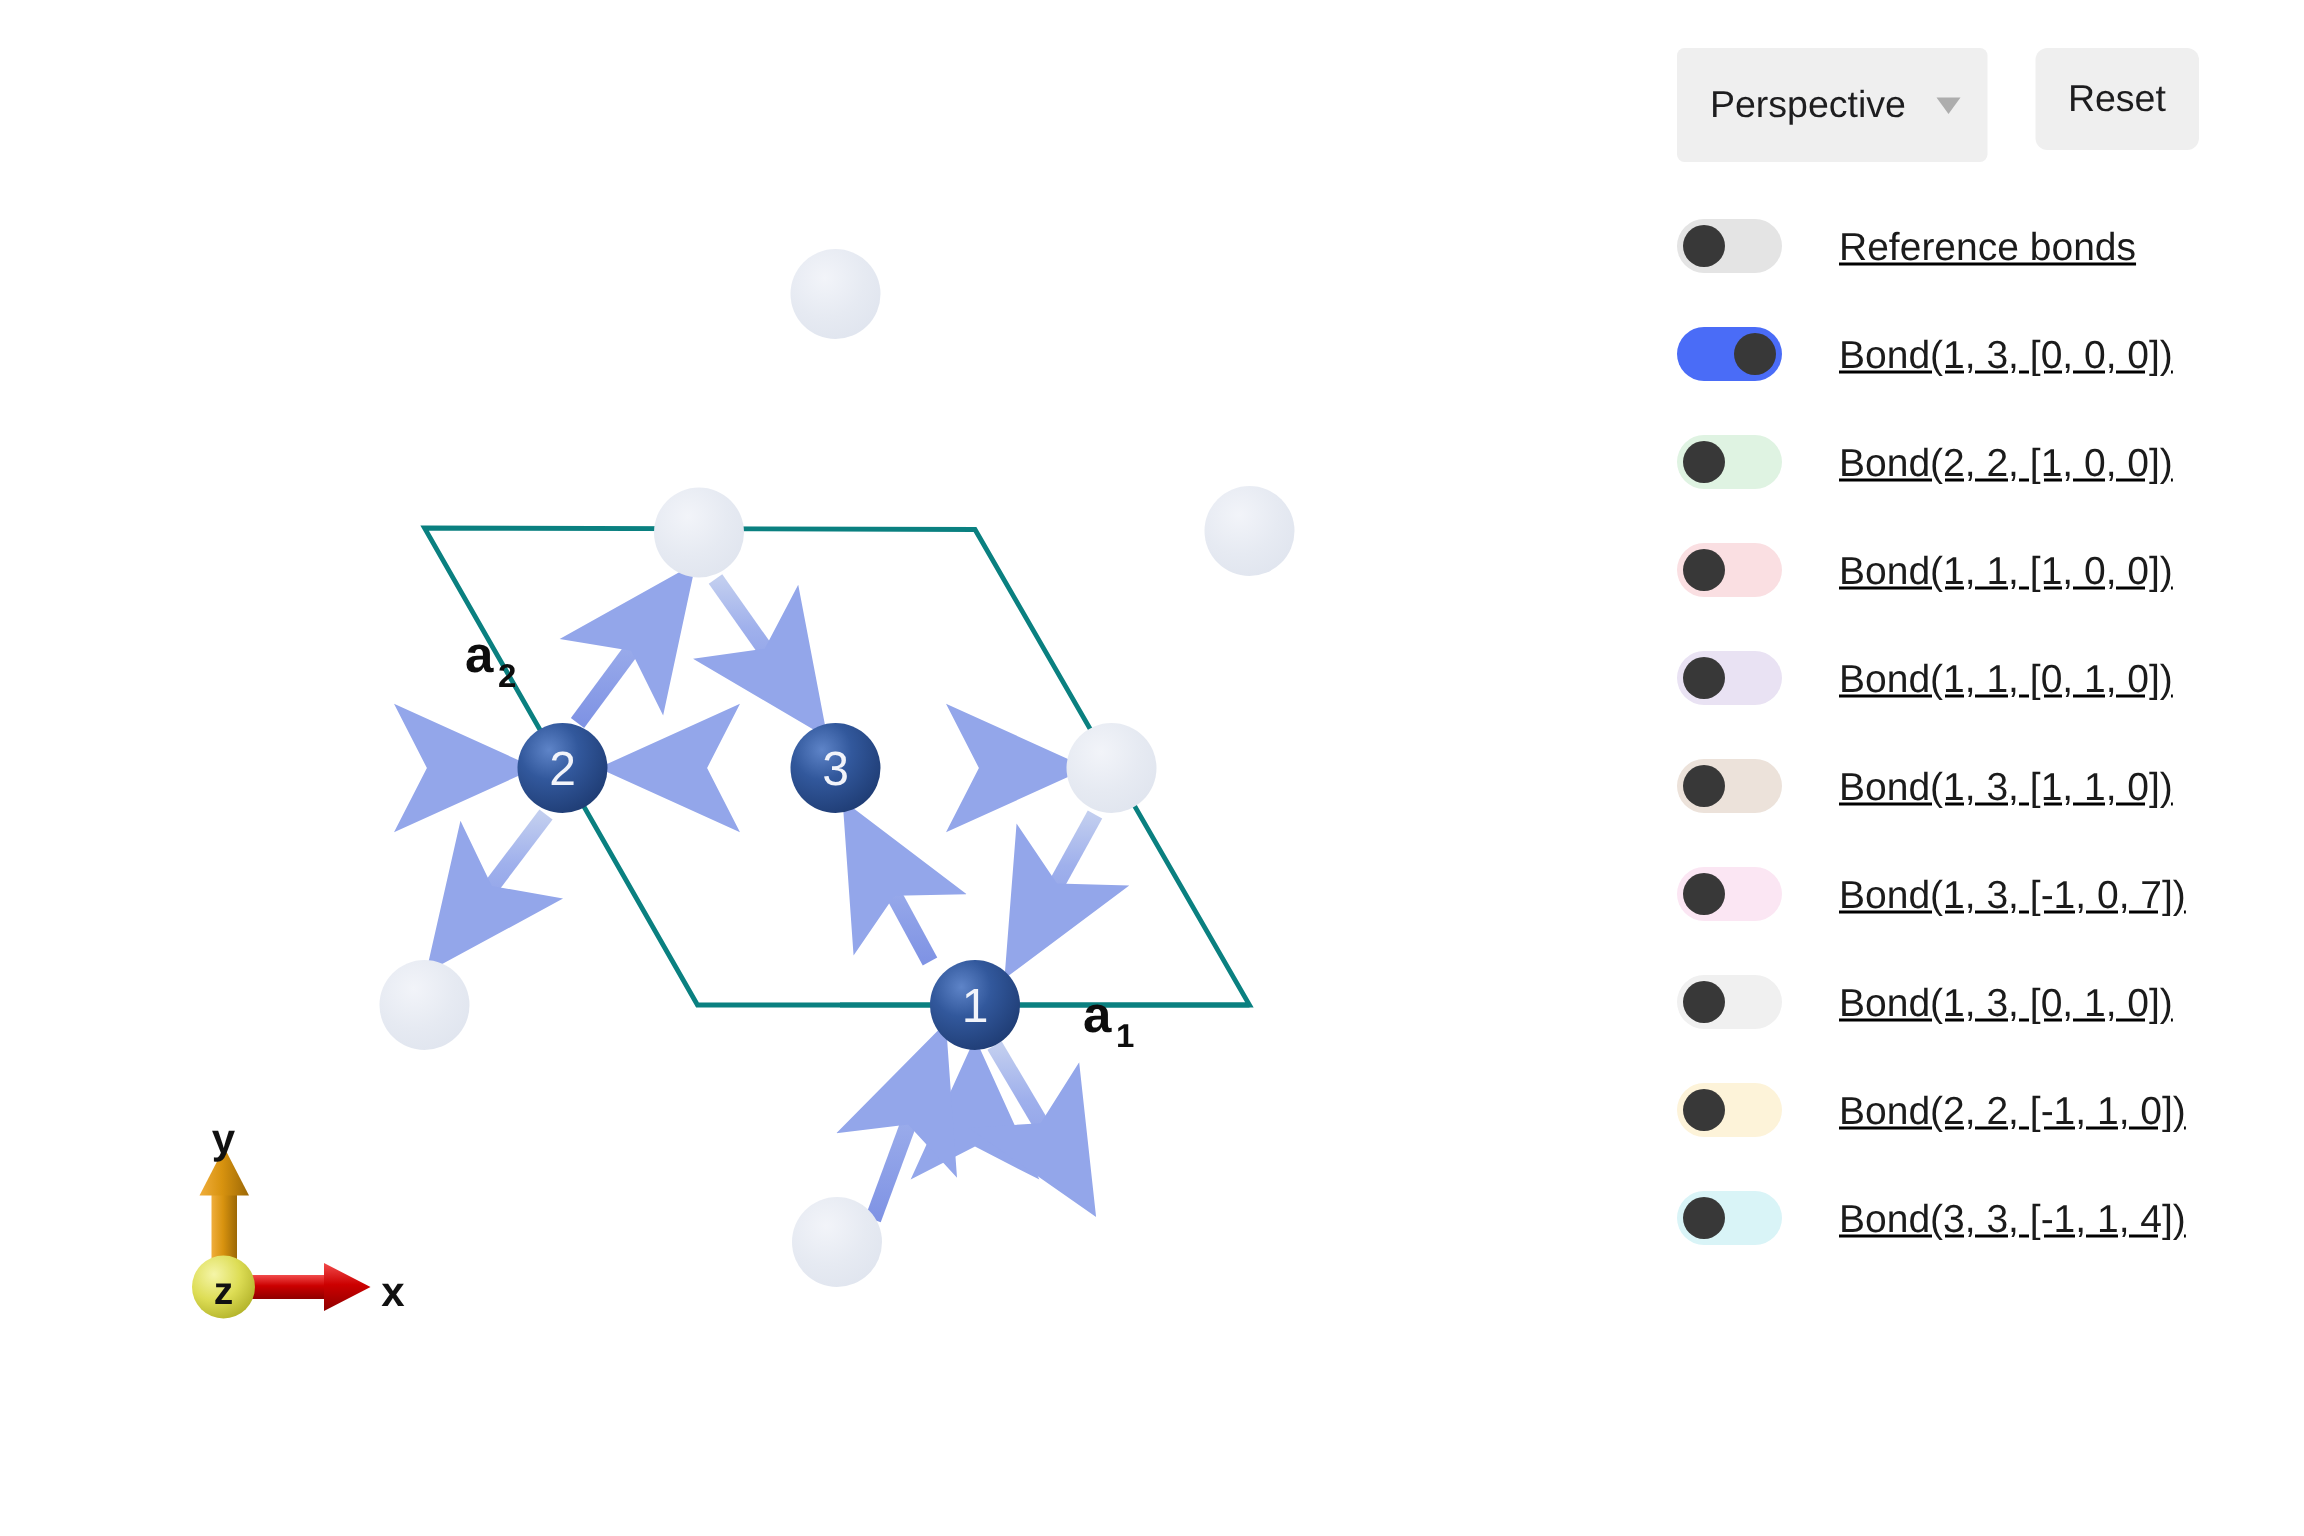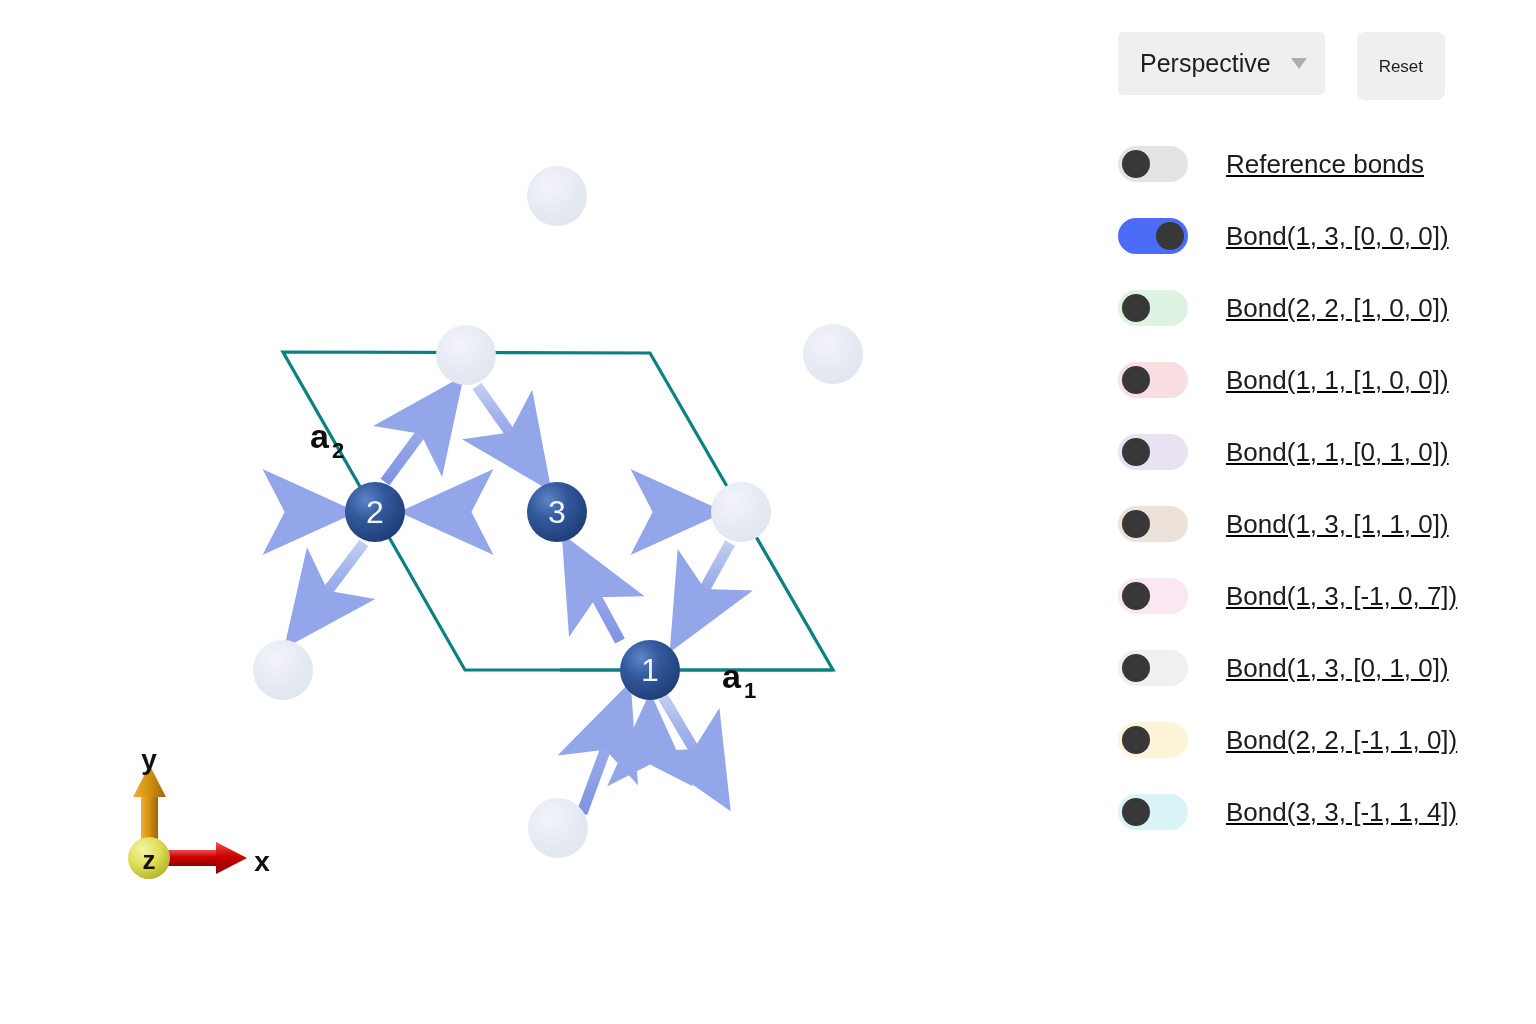--- a/index.html
+++ b/index.html
@@ -55,21 +55,21 @@
     top: 32px;
     display: flex;
     align-items: flex-start;
     gap: 32px;
   }
 
   .sel-wrap {
     background: #efefef;
     border: none;
     border-radius: 5px;
-    height: 63px;
+    height: 76px;
     display: flex;
     align-items: center;
     padding: 0 18px 0 22px;
     gap: 20px;
     cursor: pointer;
   }
   .sel-label {
     font-size: 25px;
     color: #1d1d1f;
     line-height: 1;
@@ -82,21 +82,21 @@
     border-top: 11px solid #adadad;
   }
 
   .btn {
     background: #efefef;
     border: none;
     border-radius: 8px;
     height: 68px;
     padding: 0 22px;
     font-family: "Liberation Sans", sans-serif;
-    font-size: 17px;
+    font-size: 25px;
     color: #1d1d1f;
     cursor: pointer;
     line-height: 1;
     display: flex;
     align-items: center;
   }
 
   
   #legend {
     position: absolute;

